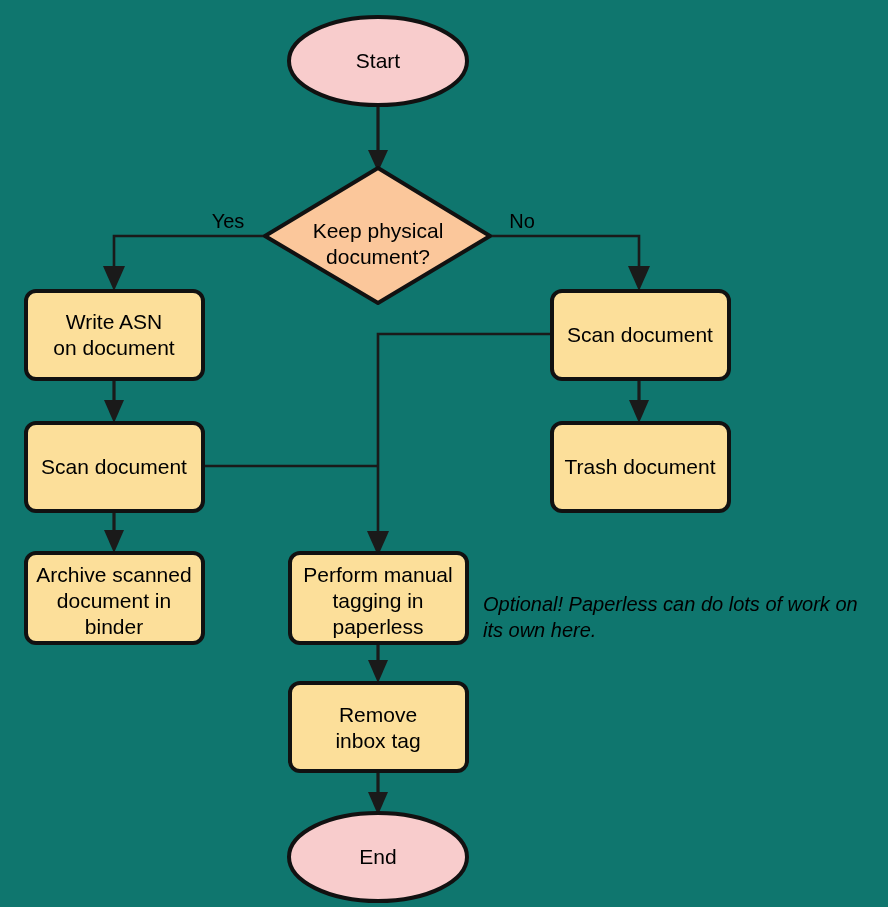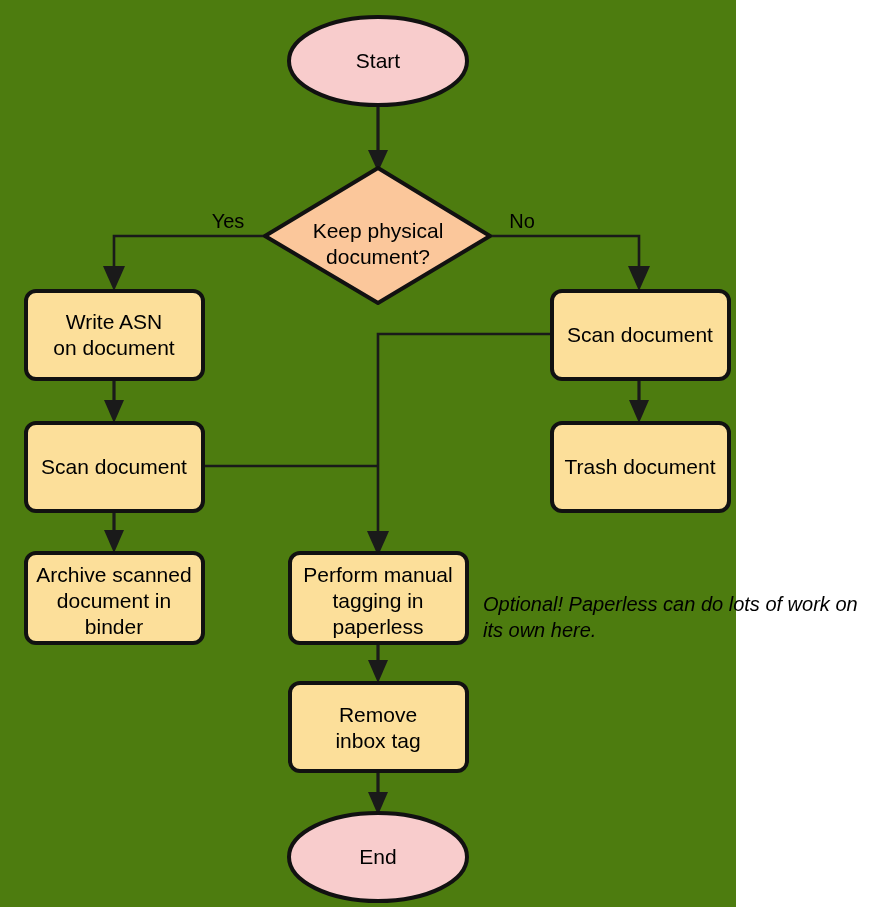--- a/index.html
+++ b/index.html
@@ -8,23 +8,23 @@
     background: #ffffff;
   }
   body {
     width: 888px;
     height: 907px;
     font-family: "Liberation Sans", sans-serif;
     overflow: hidden;
   }
   #flowchart-root {
     position: relative;
-    width: 736px;
+    width: 888px;
     height: 907px;
-    background: #4d7c0f;
+    background: #0f766e;
   }
   svg.flow-canvas {
     display: block;
     width: 888px;
     height: 907px;
   }
   .node-shape {
     stroke: #111111;
     stroke-width: 4;
     stroke-linejoin: round;

